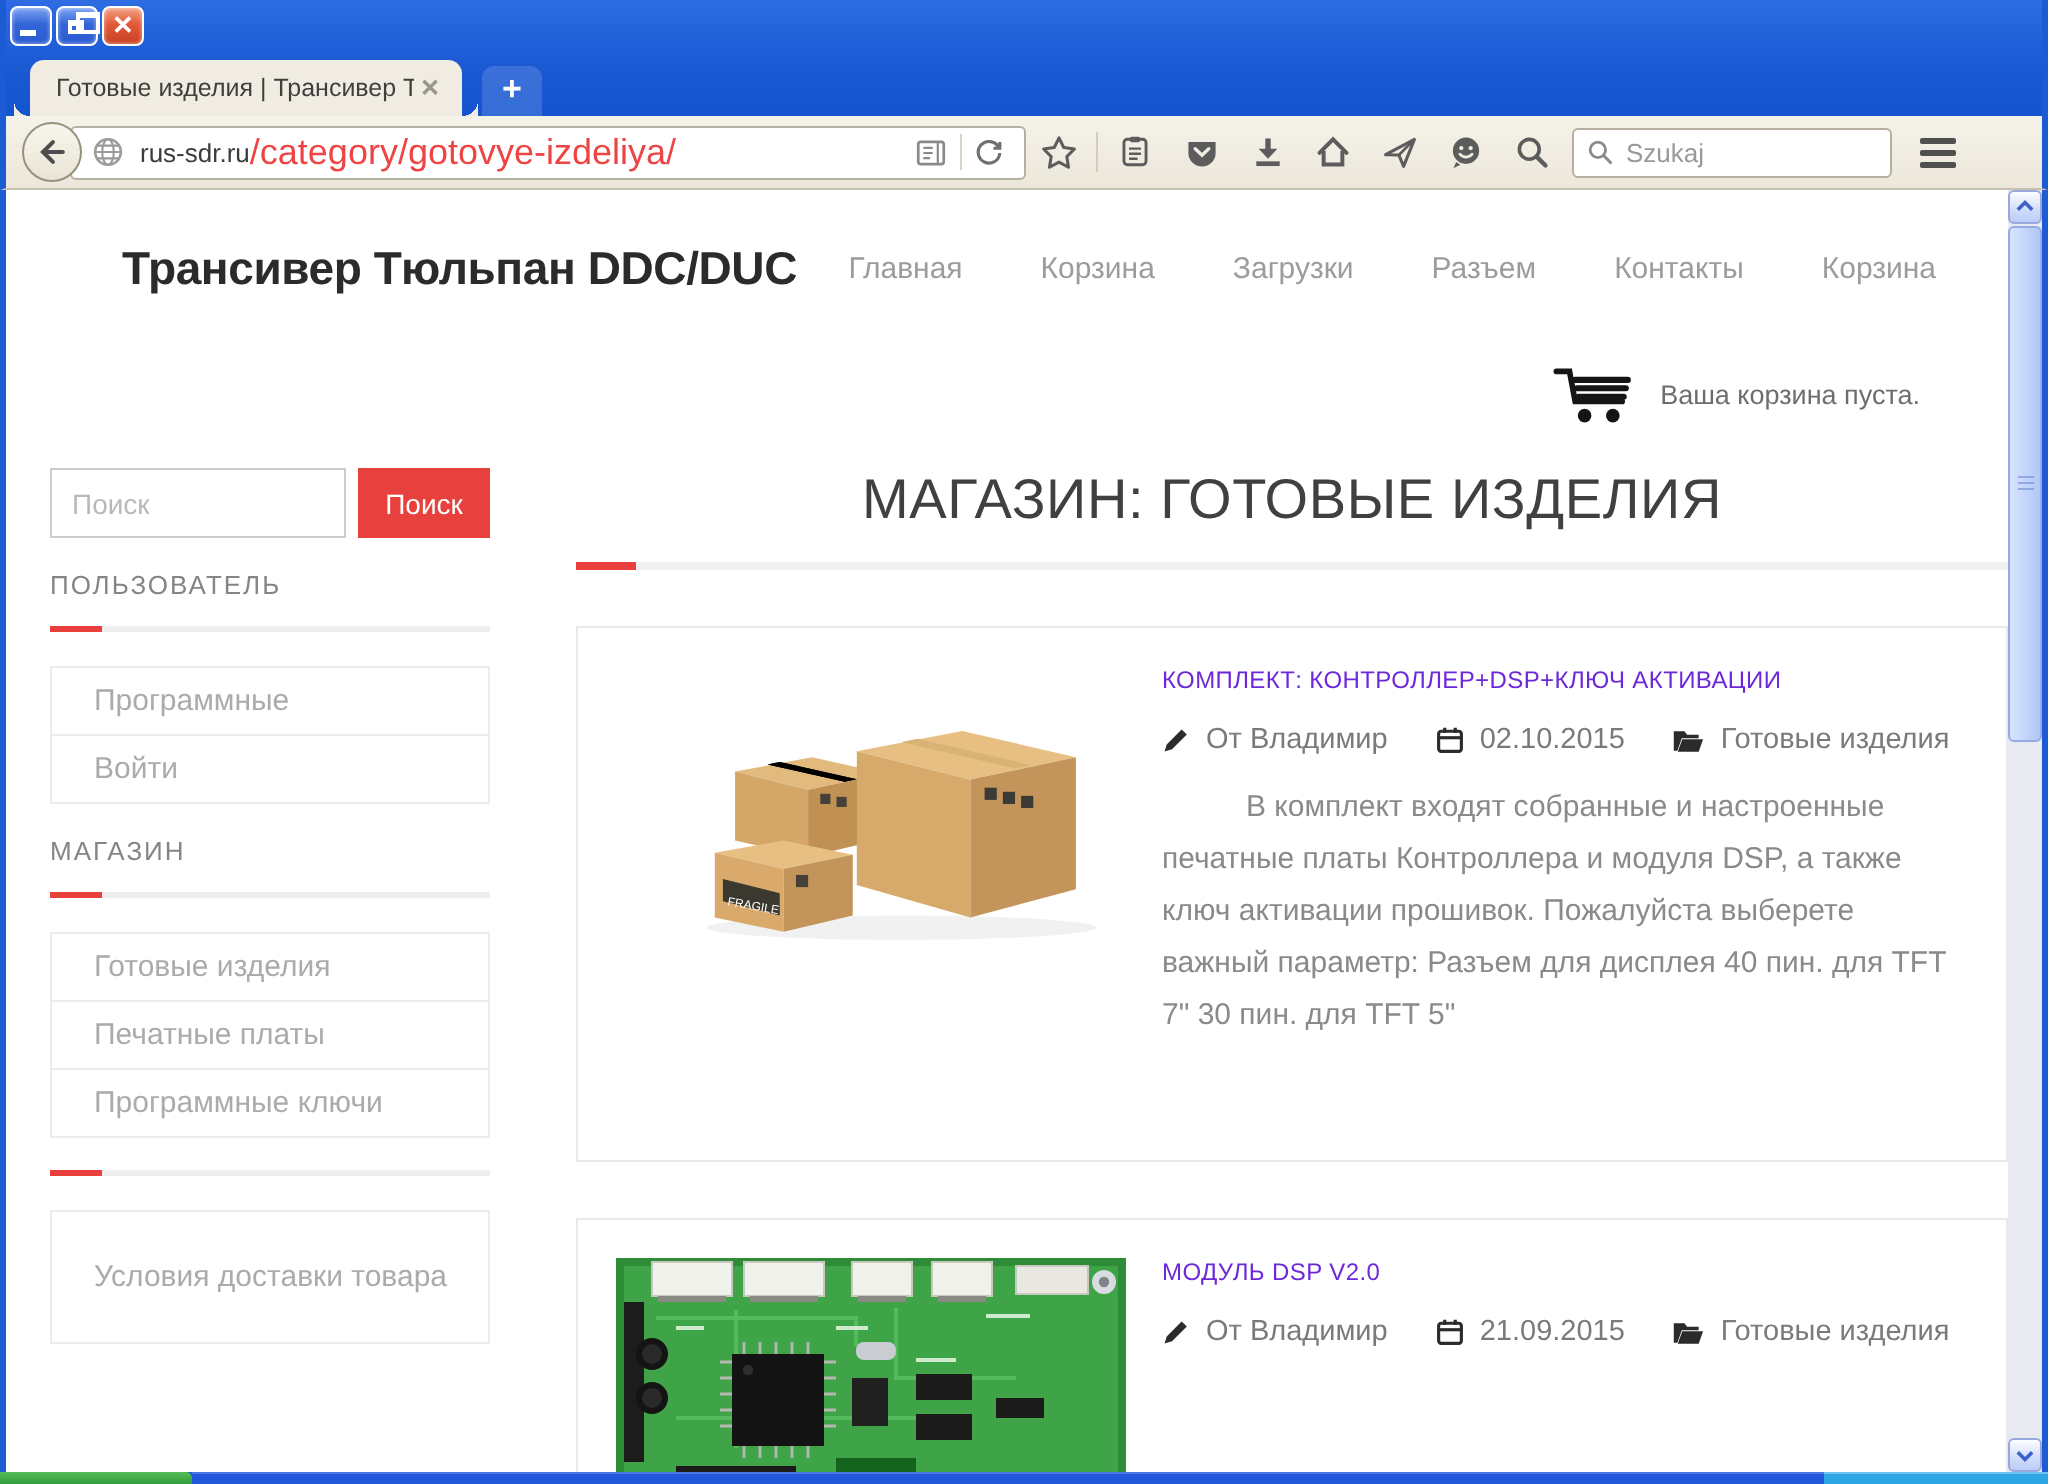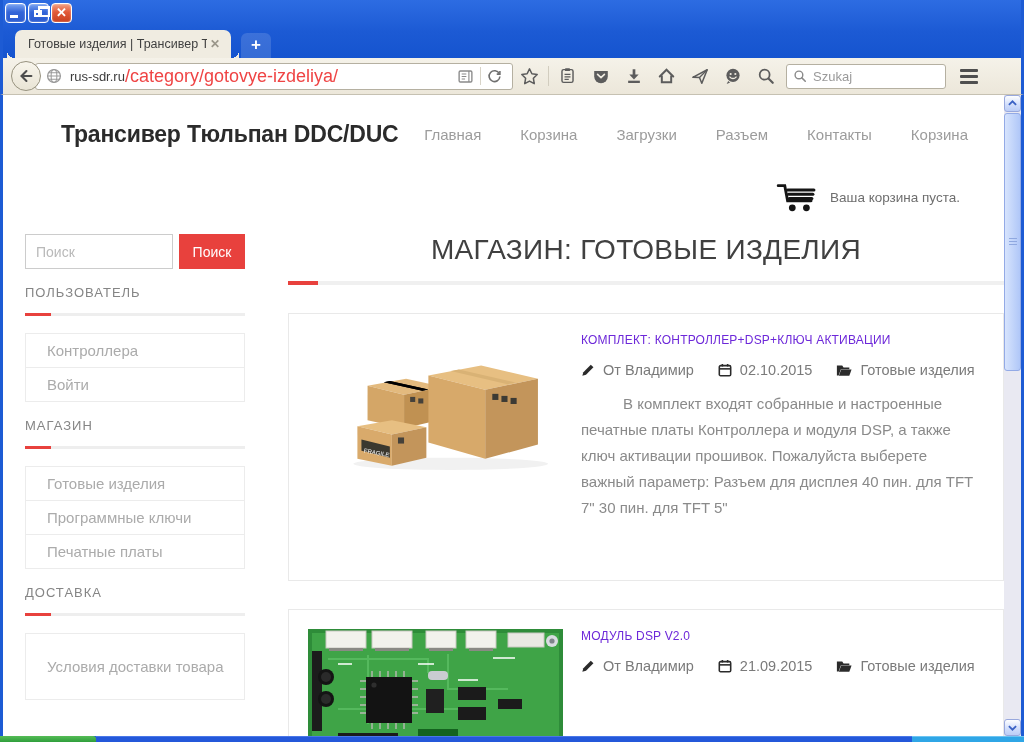--- a/index.html
+++ b/index.html
@@ -260,37 +260,36 @@
         <div class="sidebar">
           <div class="side-search">
             <input type="text" placeholder="Поиск" style="">
             <button>Поиск</button>
           </div>
 
           <div class="side-section">
             <div class="side-heading">ПОЛЬЗОВАТЕЛЬ</div>
             <div class="accent"></div>
             <div class="side-list">
-              <div class="side-item">Контроллера</div>
+              <div class="side-item">Программные</div>
               <div class="side-item">Войти</div>
             </div>
           </div>
 
           <div class="side-section">
             <div class="side-heading">МАГАЗИН</div>
             <div class="accent"></div>
             <div class="side-list">
               <div class="side-item">Готовые изделия</div>
+              <div class="side-item">Печатные платы</div>
               <div class="side-item">Программные ключи</div>
-              <div class="side-item">Печатные платы</div>
             </div>
           </div>
 
           <div class="side-section">
-            <div class="side-heading">ДОСТАВКА</div>
             <div class="accent"></div>
             <div class="side-list">
               <div class="side-item" style="padding-top:24px;padding-bottom:24px;">Условия доставки товара</div>
             </div>
           </div>
         </div>
 
         <div class="main">
           <div class="main-heading">МАГАЗИН: ГОТОВЫЕ ИЗДЕЛИЯ</div>
           <div class="accent-lg"></div>

